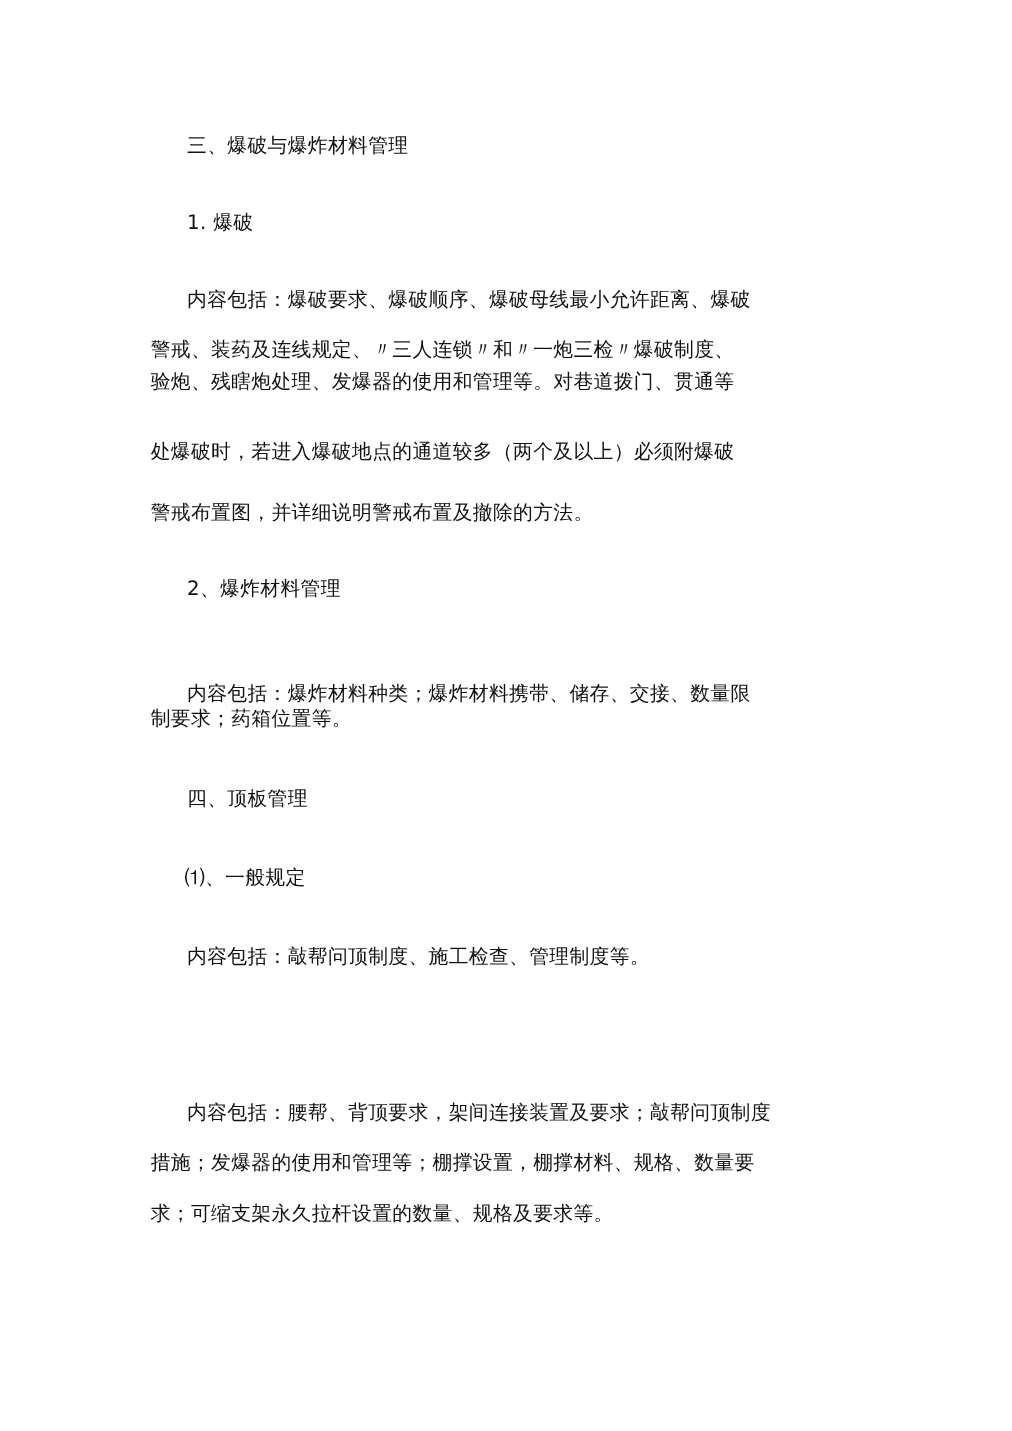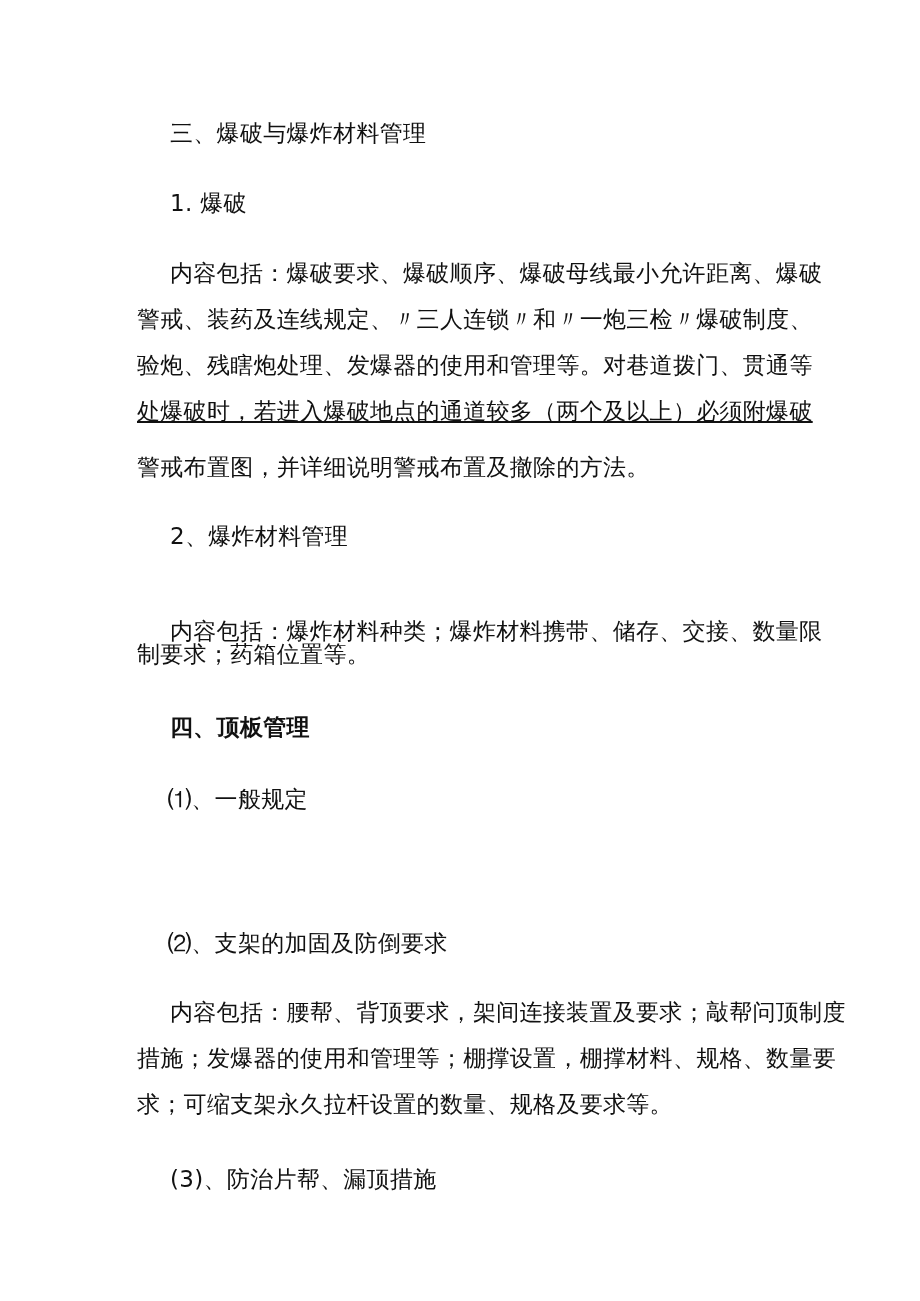--- a/index.html
+++ b/index.html
@@ -3,57 +3,56 @@
 <meta charset="utf-8">
 <style>
   html, body { margin: 0; padding: 0; background: #ffffff; }
   body {
     width: 920px; height: 1301px; position: relative; overflow: hidden;
     font-family: "DejaVu Sans", "Liberation Sans", sans-serif;
     color: #111111;
   }
   .page { position: absolute; left: 0; top: 0; width: 920px; height: 1301px; background: #fff; }
   .line {
-    position: absolute; white-space: nowrap; font-size: 23px; line-height: 28px;
+    position: absolute; white-space: nowrap; font-size: 18px; line-height: 28px;
     letter-spacing: 0.3px;
   }
-  .bold { font-weight: bold; }
+  .bold { font-weight: normal; }
 </style>
 </head>
 <body>
 
 <div class="page">
 
   <div class="line" style="left:170px; top:119px;">三、爆破与爆炸材料管理</div>
 
   <div class="line" style="left:170px; top:189px;">1. 爆破</div>
 
   <div>
     <div class="line" style="left:170px; top:259px;">内容包括：爆破要求、爆破顺序、爆破母线最小允许距离、爆破</div>
     <div class="line" style="left:137px; top:305px;">警戒、装药及连线规定、〃三人连锁〃和〃一炮三检〃爆破制度、</div>
-    <div class="line" style="left:137px; top:351px;">验炮、残瞎炮处理、发爆器的使用和管理等。对巷道拨门、贯通等</div>
-    <div class="line" style="left:137px; top:397px;text-decoration:underline;">处爆破时，若进入爆破地点的通道较多（两个及以上）必须附爆破</div>
+    <div class="line" style="left:137px; top:334px;">验炮、残瞎炮处理、发爆器的使用和管理等。对巷道拨门、贯通等</div>
+    <div class="line" style="left:137px; top:397px;">处爆破时，若进入爆破地点的通道较多（两个及以上）必须附爆破</div>
     <div class="line" style="left:137px; top:443px;margin-top:10px;">警戒布置图，并详细说明警戒布置及撤除的方法。</div>
   </div>
 
   <div class="line" style="left:170px; top:522px;">2、爆炸材料管理</div>
 
   <div>
     <div class="line" style="left:170px; top:594px;margin-top:23px;">内容包括：爆炸材料种类；爆炸材料携带、储存、交接、数量限</div>
     <div class="line" style="left:137px; top:640px;">制要求；药箱位置等。</div>
   </div>
 
   <div class="line bold" style="left:170px; top:713px;">四、顶板管理</div>
 
   <div class="line" style="left:168px; top:785px;">⑴、一般规定</div>
 
+  <div class="line" style="left:170px; top:856px;">内容包括：敲帮问顶制度、施工检查、管理制度等。</div>
 
-  <div class="line" style="left:168px; top:929px;">⑵、支架的加固及防倒要求</div>
 
   <div>
     <div class="line" style="left:170px; top:998px;">内容包括：腰帮、背顶要求，架间连接装置及要求；敲帮问顶制度</div>
     <div class="line" style="left:137px; top:1044px;">措施；发爆器的使用和管理等；棚撑设置，棚撑材料、规格、数量要</div>
     <div class="line" style="left:137px; top:1090px;">求；可缩支架永久拉杆设置的数量、规格及要求等。</div>
   </div>
 
-  <div class="line" style="left:170px; top:1165px;">(3)、防治片帮、漏顶措施</div>
 
 </div>
 
 </body></html>

